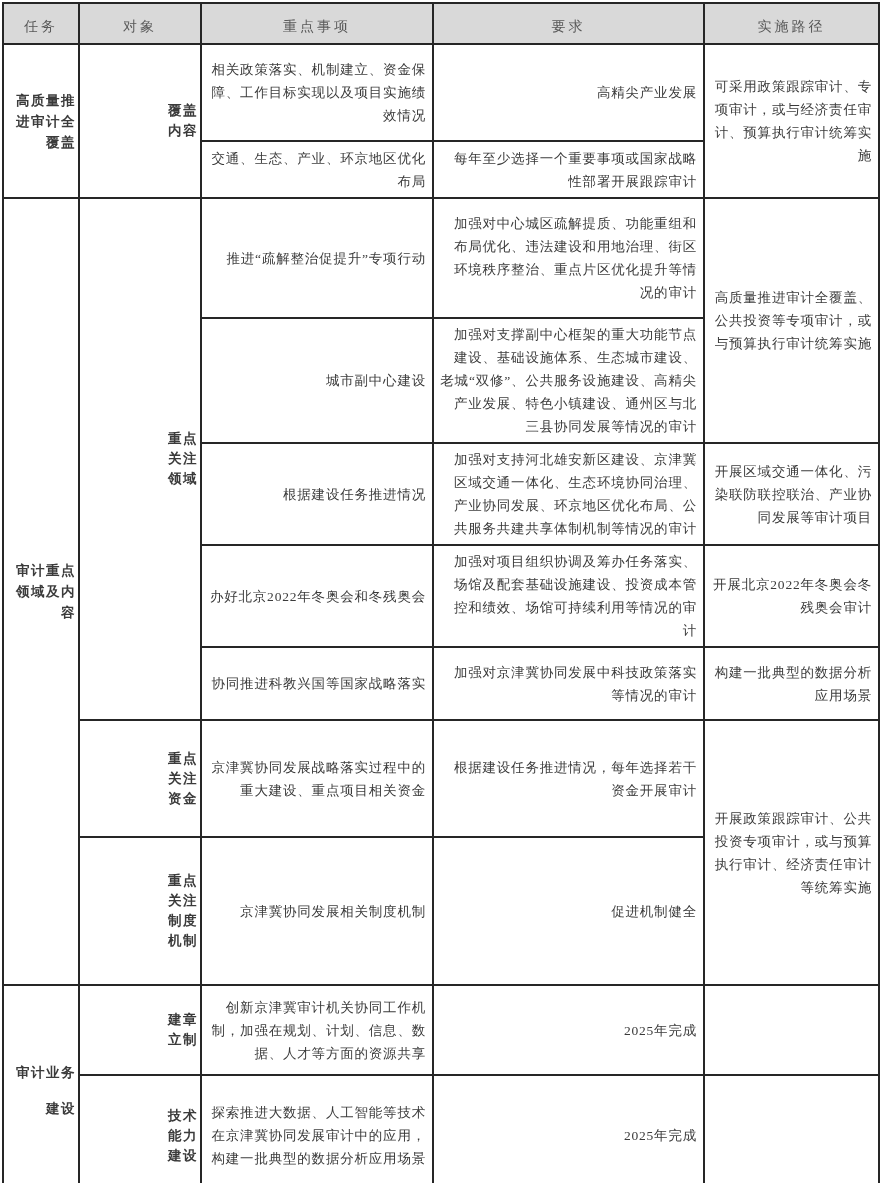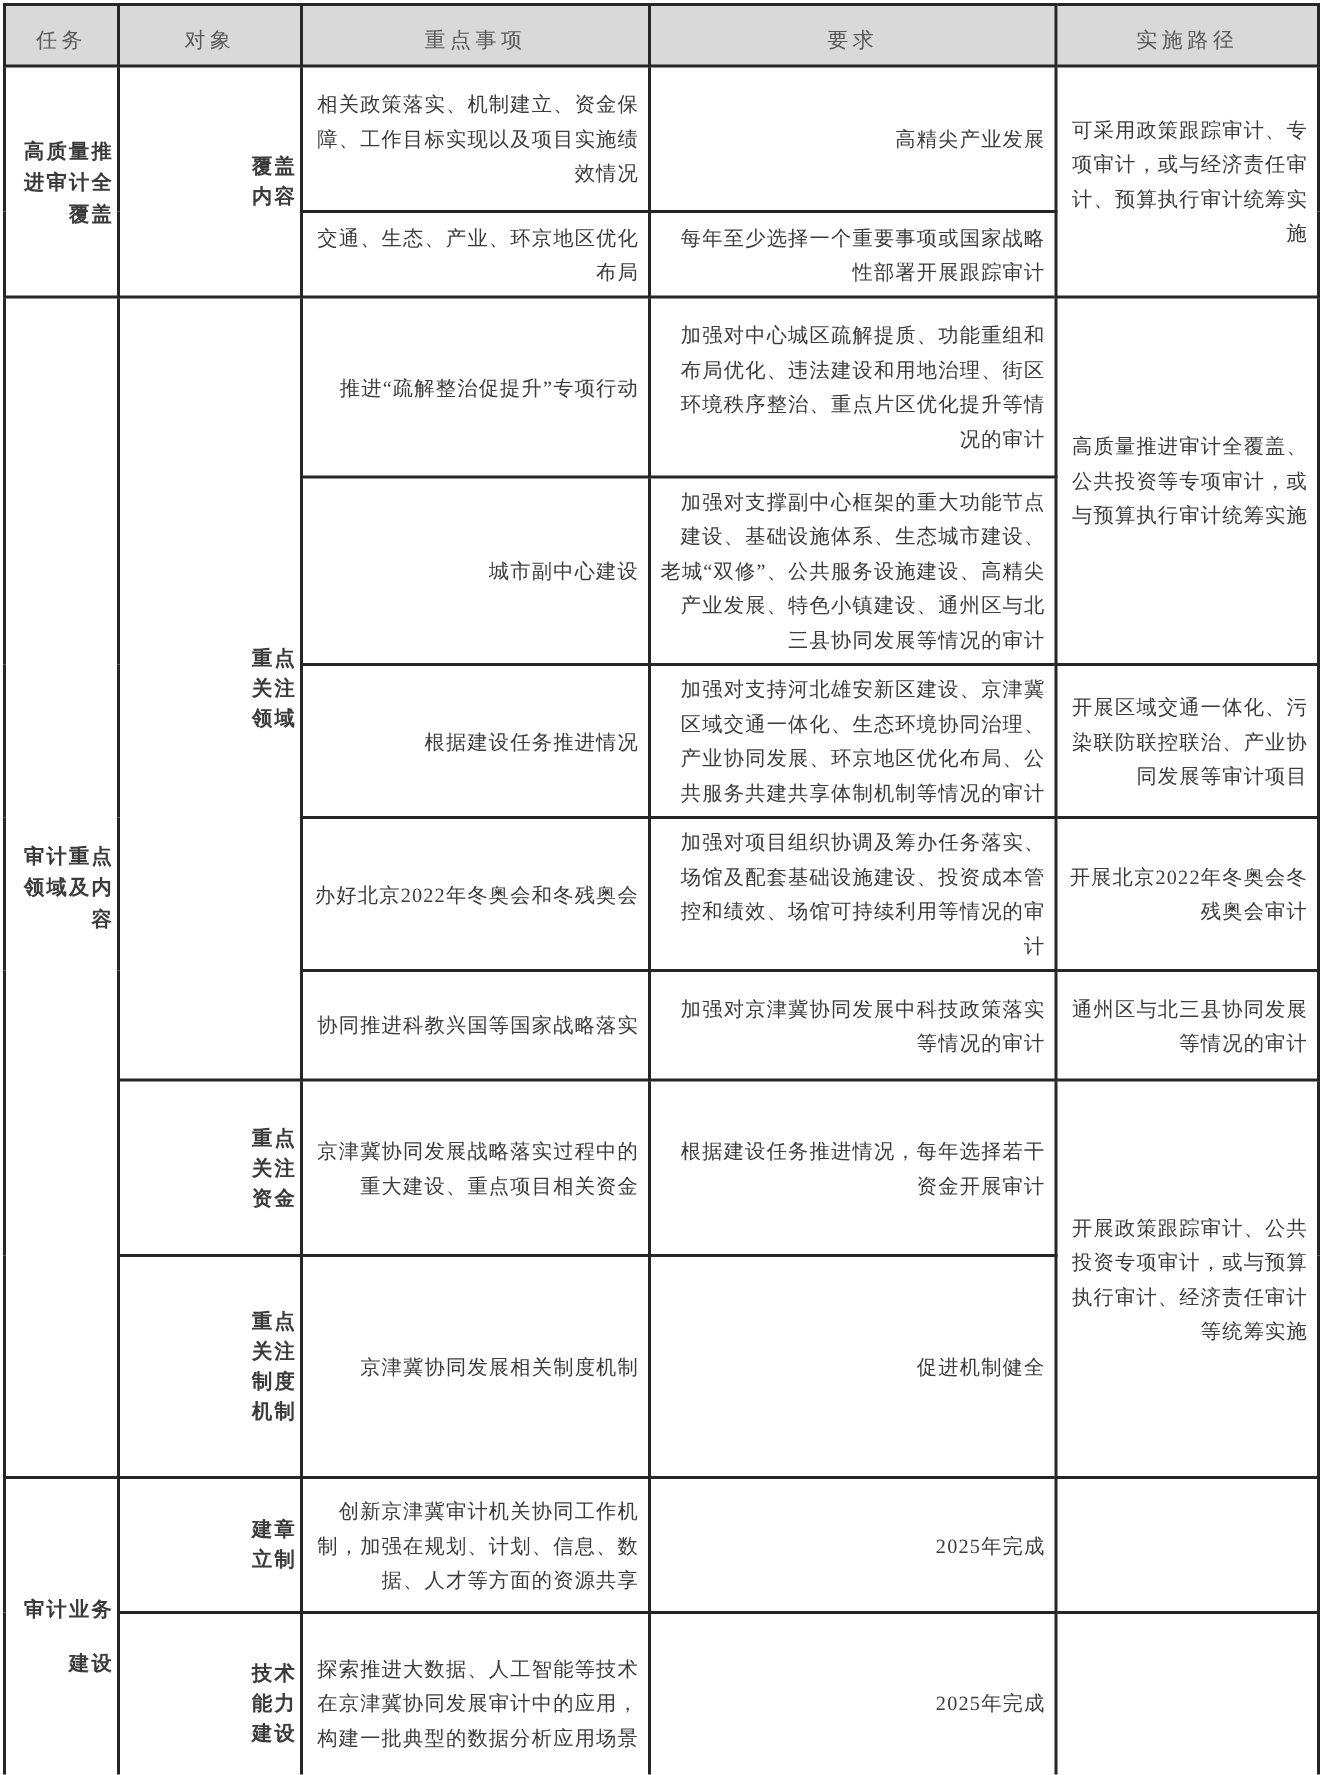--- a/index.html
+++ b/index.html
@@ -117,21 +117,21 @@
 
     <tr style="height:92px">
       <td class="item">办好北京2022年冬奥会和冬残奥会</td>
       <td class="req">加强对项目组织协调及筹办任务落实、场馆及配套基础设施建设、投资成本管控和绩效、场馆可持续利用等情况的审计</td>
       <td class="path">开展北京2022年冬奥会冬残奥会审计</td>
     </tr>
 
     <tr style="height:73px">
       <td class="item">协同推进科教兴国等国家战略落实</td>
       <td class="req">加强对京津冀协同发展中科技政策落实等情况的审计</td>
-      <td class="path">通州区与北三县协同发展等情况的审计</td>
+      <td class="path">构建一批典型的数据分析应用场景</td>
     </tr>
 
     <tr style="height:117px">
       <td class="object">重点
 关注
 资金</td>
       <td class="item">京津冀协同发展战略落实过程中的重大建设、重点项目相关资金</td>
       <td class="req">根据建设任务推进情况，每年选择若干资金开展审计</td>
       <td class="path" rowspan="2">开展政策跟踪审计、公共投资专项审计，或与预算执行审计、经济责任审计等统筹实施</td>
     </tr>

